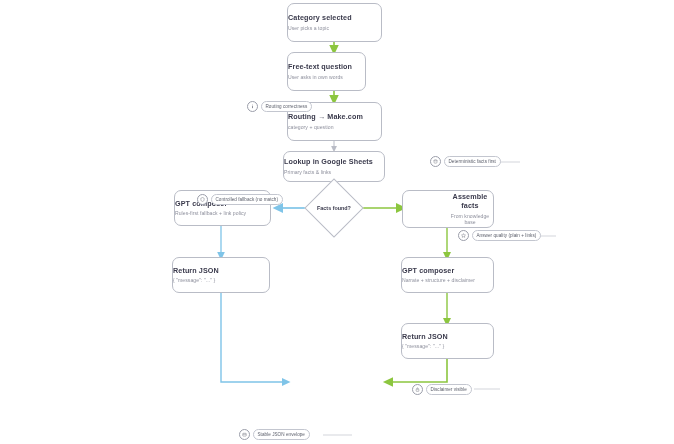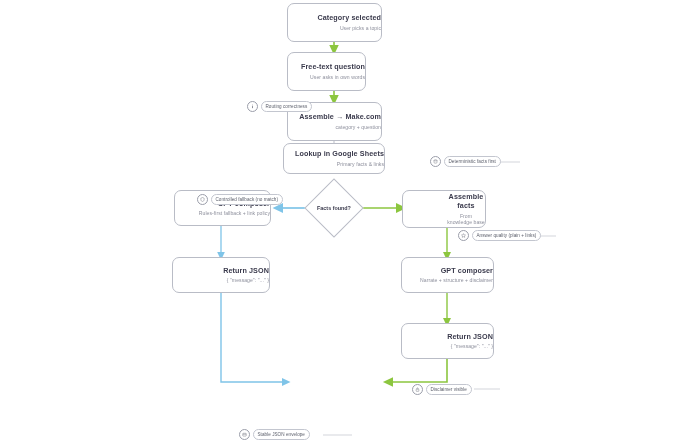--- a/index.html
+++ b/index.html
@@ -11,21 +11,21 @@
   #canvas{position:absolute;left:0;top:0;width:674px;height:444px;}
   svg#wires{position:absolute;left:0;top:0;width:674px;height:444px;}
 
   .node{
     position:absolute;
     box-sizing:border-box;
     border:1px solid #b9bcc6;
     border-radius:7px;
     background:#ffffff;
     display:flex;flex-direction:column;
-    align-items:flex-end;justify-content:center;
+    align-items:flex-start;justify-content:center;
     text-align:center;
     z-index:3;
   }
   .node .ttl{
     font-size:7.2px;
     font-weight:bold;
     color:#3a3a4c;
     line-height:1.25;
     letter-spacing:.1px;
   }
@@ -169,40 +169,40 @@
     <div class="ttl">Category selected</div>
     <div class="sub">User picks a topic</div>
   </div>
 
   <div class="node" style="left:287px;top:52px;width:79px;height:39px;">
     <div class="ttl">Free-text question</div>
     <div class="sub">User asks in own words</div>
   </div>
 
   <div class="node" style="left:287px;top:102px;width:95px;height:39px;">
-    <div class="ttl">Assemble → Make.com</div>
+    <div class="ttl">Routing → Make.com</div>
     <div class="sub">category + question</div>
   </div>
 
-  <div class="node" style="left:283px;top:143px;width:102px;height:31px;">
+  <div class="node" style="left:283px;top:151px;width:102px;height:31px;">
     <div class="ttl">Lookup in Google Sheets</div>
     <div class="sub">Primary facts &amp; links</div>
   </div>
 
   <div class="diamond" style="left:313px;top:187px;width:42px;height:42px;">
     <div class="dshape"></div>
     <div class="dlabel">Facts found?</div>
   </div>
 
   <div class="node" style="left:174px;top:190px;width:97px;height:36px;">
     <div class="ttl">GPT composer</div>
     <div class="sub">Rules-first fallback + link policy</div>
   </div>
 
-  <div class="node" style="left:402px;top:190px;width:84px;height:38px;padding-left:44px;">
+  <div class="node" style="left:402px;top:190px;width:92px;height:38px;padding-left:44px;">
     <div class="ttl">Assemble facts</div>
     <div class="sub">From knowledge base</div>
   </div>
 
   <div class="node" style="left:172px;top:257px;width:98px;height:36px;">
     <div class="ttl">Return JSON</div>
     <div class="sub">{ "message": "..." }</div>
   </div>
 
   <div class="node" style="left:401px;top:257px;width:93px;height:36px;">

